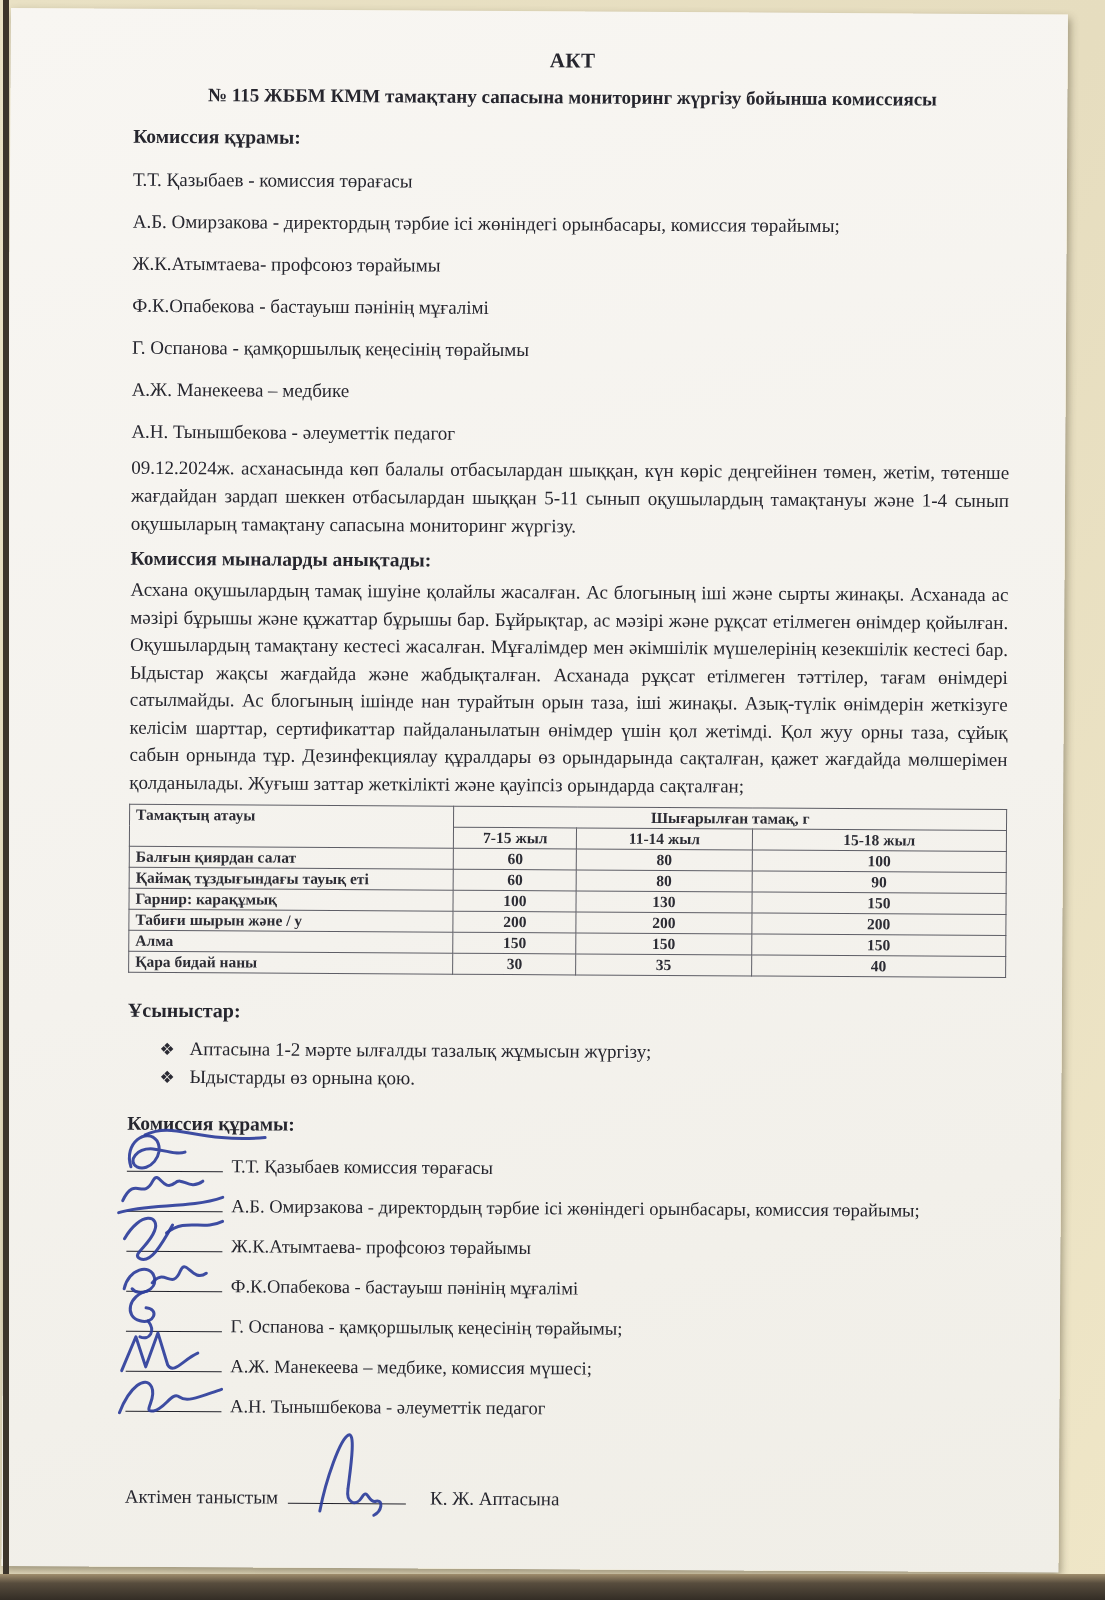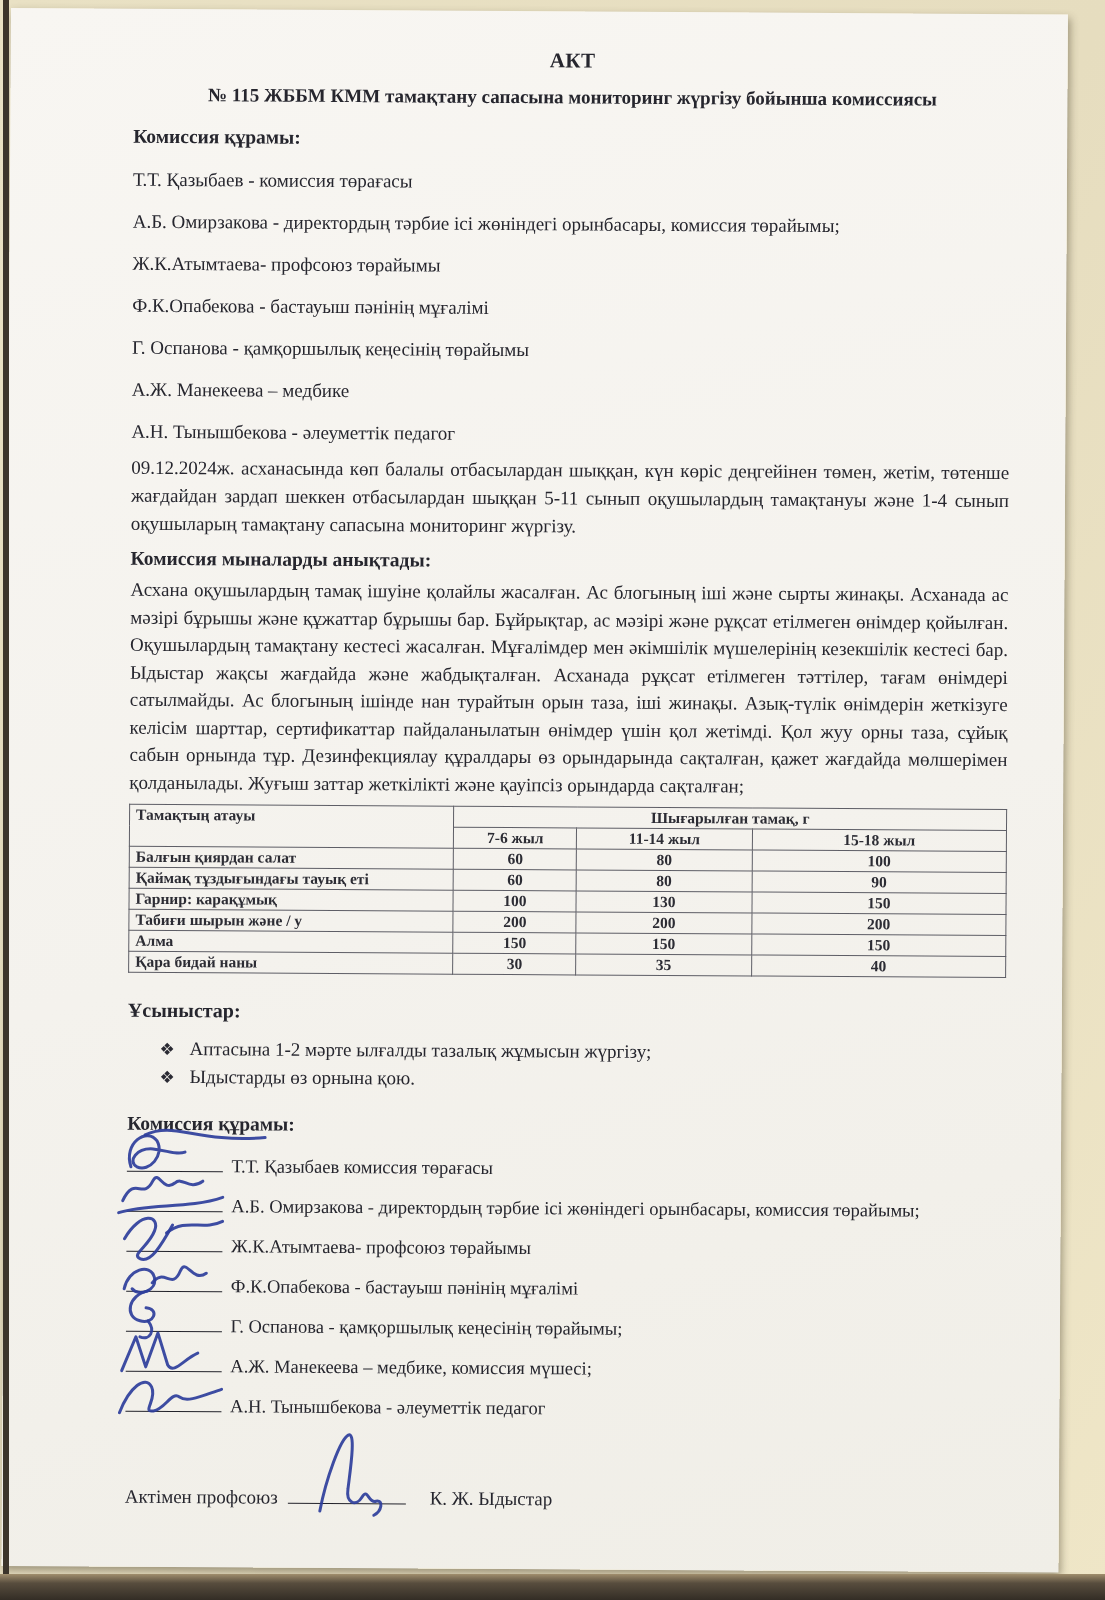--- a/index.html
+++ b/index.html
@@ -82,21 +82,21 @@
         <col class="c-a1">
         <col class="c-a2">
         <col class="c-a3">
       </colgroup>
     <thead>
       <tr>
         <th rowspan="2" style="vertical-align:top;">Тамақтың атауы</th>
         <th colspan="3" class="c">Шығарылған тамақ, г</th>
       </tr>
       <tr>
-        <th class="c">7-6 жыл</th>
+        <th class="c">7-15 жыл</th>
         <th class="c">11-14 жыл</th>
         <th class="c">15-18 жыл</th>
       </tr>
     </thead>
     <tbody>
       <tr>
         <td class="name">Балғын қиярдан салат</td>
         <td class="val">60</td>
         <td class="val">80</td>
         <td class="val">100</td>
@@ -204,20 +204,20 @@
   <div class="sig-row">
     <span class="sig-line">
       <svg width="130" height="62" viewBox="0 0 130 62">
         <path class="ink" d="M6,54 C16,28 32,16 38,28 C44,40 28,54 40,52 C52,50 58,32 66,38 C74,44 90,36 108,30"></path>
       </svg>
     </span>
     <span class="sig-label">А.Н. Тынышбекова -  әлеуметтік педагог</span>
   </div>
 
   <div class="ack-row">
-    <span>Актімен профсоюз</span><span class="ack-line">
+    <span>Актімен таныстым</span><span class="ack-line">
       <svg width="90" height="92" viewBox="0 0 90 92">
         <path class="ink" d="M18,84 C24,52 38,12 46,8 C54,4 48,44 46,62 C44,76 54,80 60,70 C66,60 66,76 74,74 C82,72 80,84 72,88"></path>
       </svg>
-    </span><span>К. Ж. Ыдыстар</span>
+    </span><span>К. Ж. Аптасына</span>
   </div>
 
 </div>
 
 </body></html>

